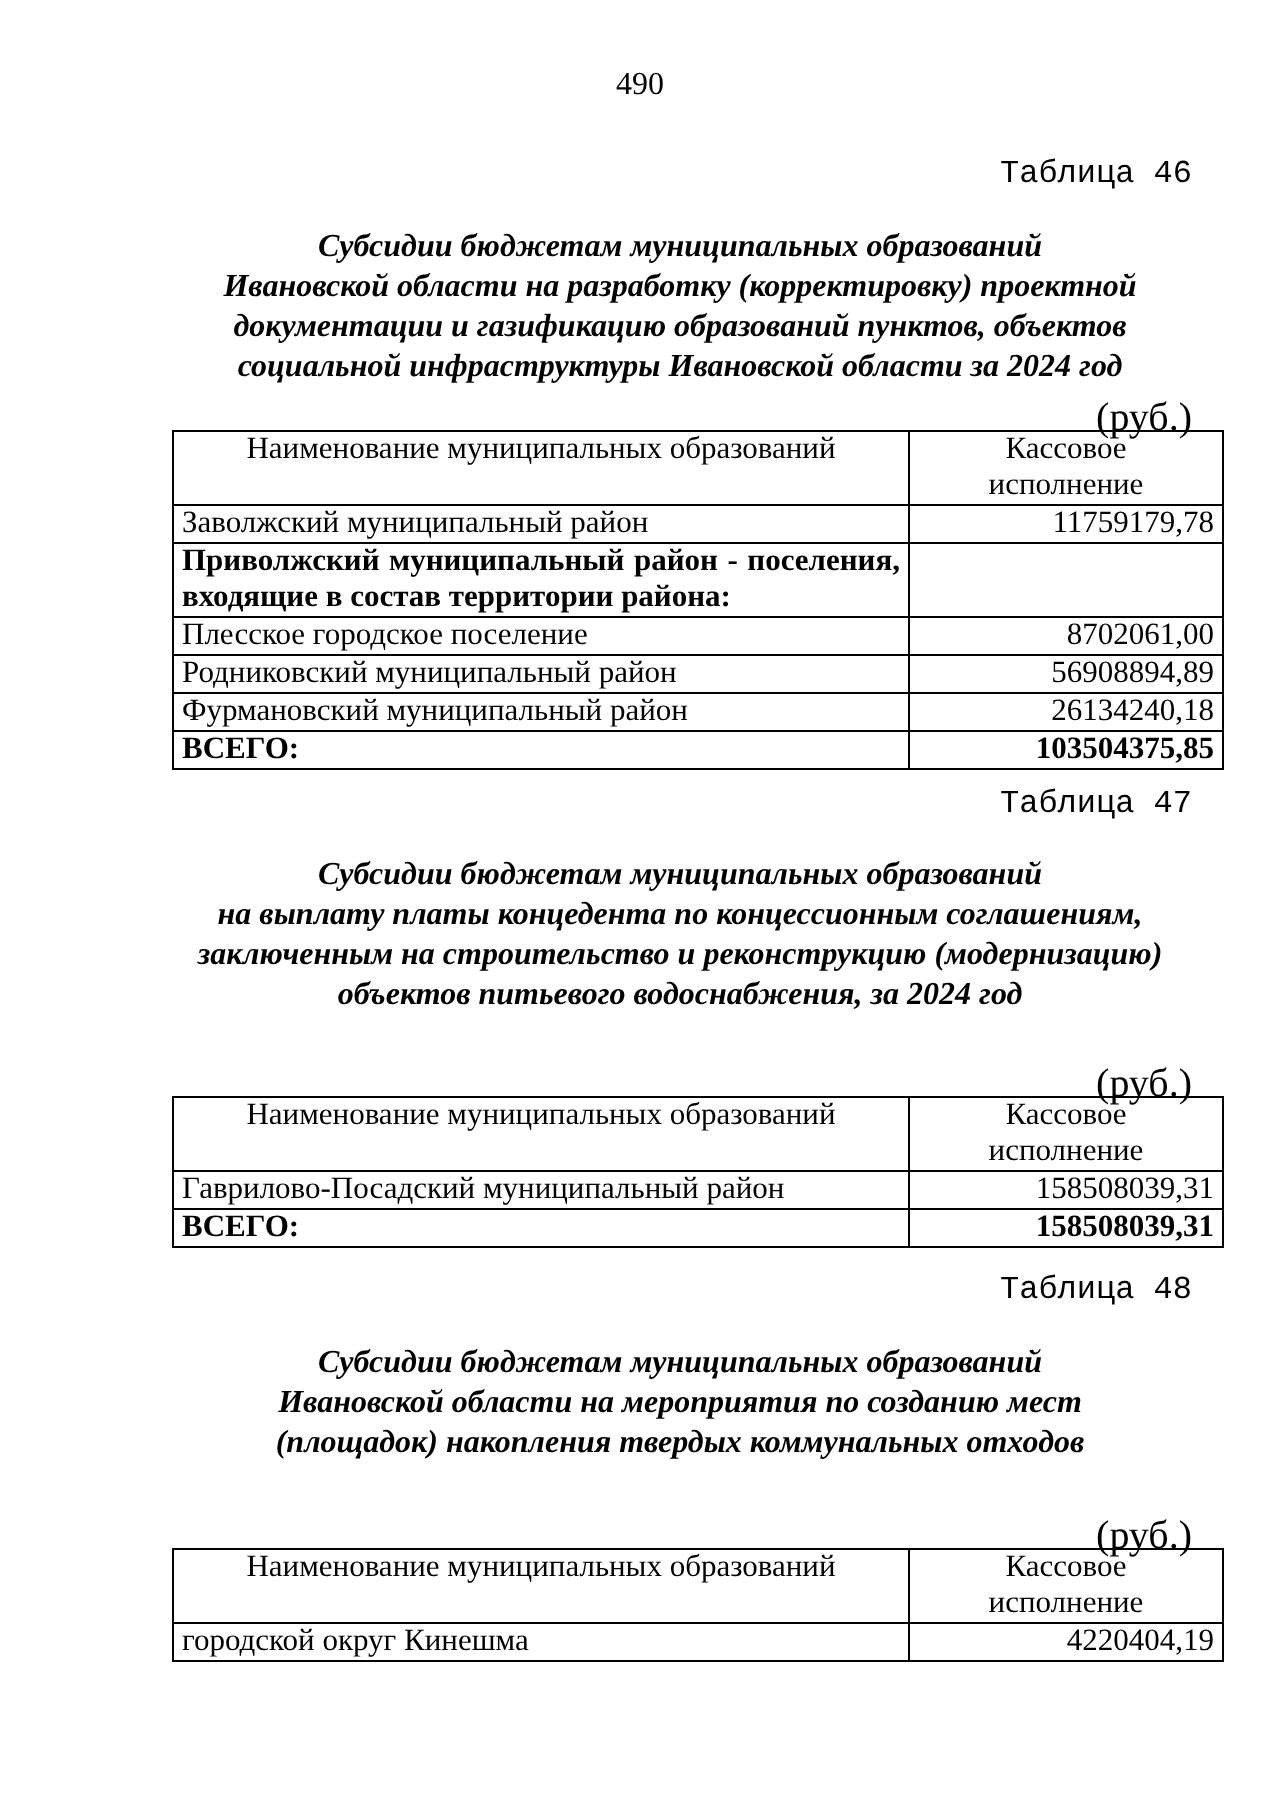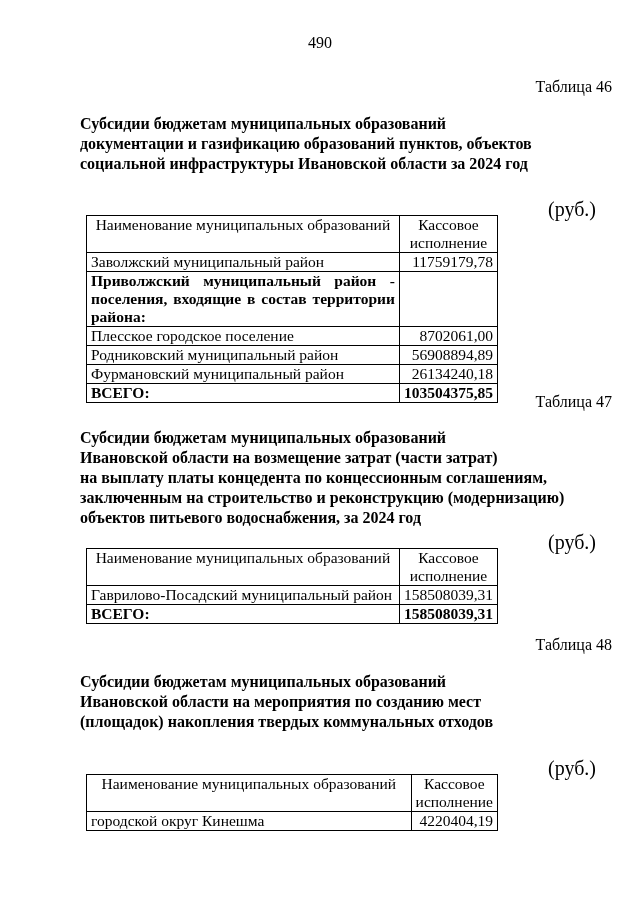--- a/index.html
+++ b/index.html
@@ -1,40 +1,41 @@
 <!DOCTYPE html>
 <html><head>
 <meta charset="utf-8">
 <style>
   html, body { margin:0; padding:0; background:#ffffff; }
   body { width:640px; height:905px; position:relative; overflow:hidden;
          font-family:"Liberation Serif", serif; color:#000; }
   .abs { position:absolute; }
   .page-num { top:34px; left:0; width:640px; text-align:center; font-size:16px; }
-  .tab-label { right:28px; font-size:16px; }
-  .title { left:80px; width:520px; font-weight:bold; font-size:16px; line-height:20px; }
+  .tab-label { right:44px; font-size:16px;font-family:Liberation Mono, monospace; }
+  .title { left:80px; width:520px; text-align:center; font-weight:bold; font-size:16px; line-height:20px;font-style:italic; }
   .unit { right:44px; font-size:20px; }
-  table { position:absolute; left:86px; width:412px; border-collapse:collapse; font-size:15.5px; }
+  table { position:absolute; left:86px; width:526px; border-collapse:collapse; font-size:15.5px; }
   td { border:1px solid #000; padding:0 4px; line-height:18px; vertical-align:top; }
   td.c1 { width:359px; }
   td.c2 { text-align:right; }
   th { font-weight:normal; border:1px solid #000; padding:0 4px; line-height:18px; vertical-align:top; }
   th.c1 { width:359px; text-align:center; }
   th.c2 { text-align:center; }
   .bold { font-weight:bold;margin-top:44px; }
   .justify { text-align:justify; text-align-last:left; }
 </style>
 </head>
 <body>
 
 <div class="abs page-num">490</div>
 
 <div class="abs tab-label" style="top:78px;">Таблица 46</div>
 <div class="abs title" style="top:114px;">
   <div>Субсидии бюджетам муниципальных образований</div>
+  <div>Ивановской области на разработку (корректировку) проектной</div>
   <div>документации и газификацию образований пунктов, объектов</div>
   <div>социальной инфраструктуры Ивановской области за 2024 год</div>
 </div>
 <div class="abs unit" style="top:198px;">(руб.)</div>
 <table style="top:215px;">
   <tbody>
       <tr>
     <th class="c1">Наименование муниципальных образований</th>
     <th class="c2">
           <div>Кассовое</div>
@@ -64,21 +65,20 @@
   <tr>
     <td class="c1 bold">ВСЕГО:</td>
     <td class="c2 bold">103504375,85</td>
   </tr>
 </tbody>
   </table>
 
 <div class="abs tab-label" style="top:393px;">Таблица 47</div>
 <div class="abs title" style="top:428px;">
   <div>Субсидии бюджетам муниципальных образований</div>
-  <div>Ивановской области на возмещение затрат (части затрат)</div>
   <div>на выплату платы концедента по концессионным соглашениям,</div>
   <div>заключенным на строительство и реконструкцию (модернизацию)</div>
   <div>объектов питьевого водоснабжения, за 2024 год</div>
 </div>
 <div class="abs unit" style="top:531px;">(руб.)</div>
 <table style="top:548px;">
   <tbody>
       <tr>
     <th class="c1">Наименование муниципальных образований</th>
     <th class="c2">

